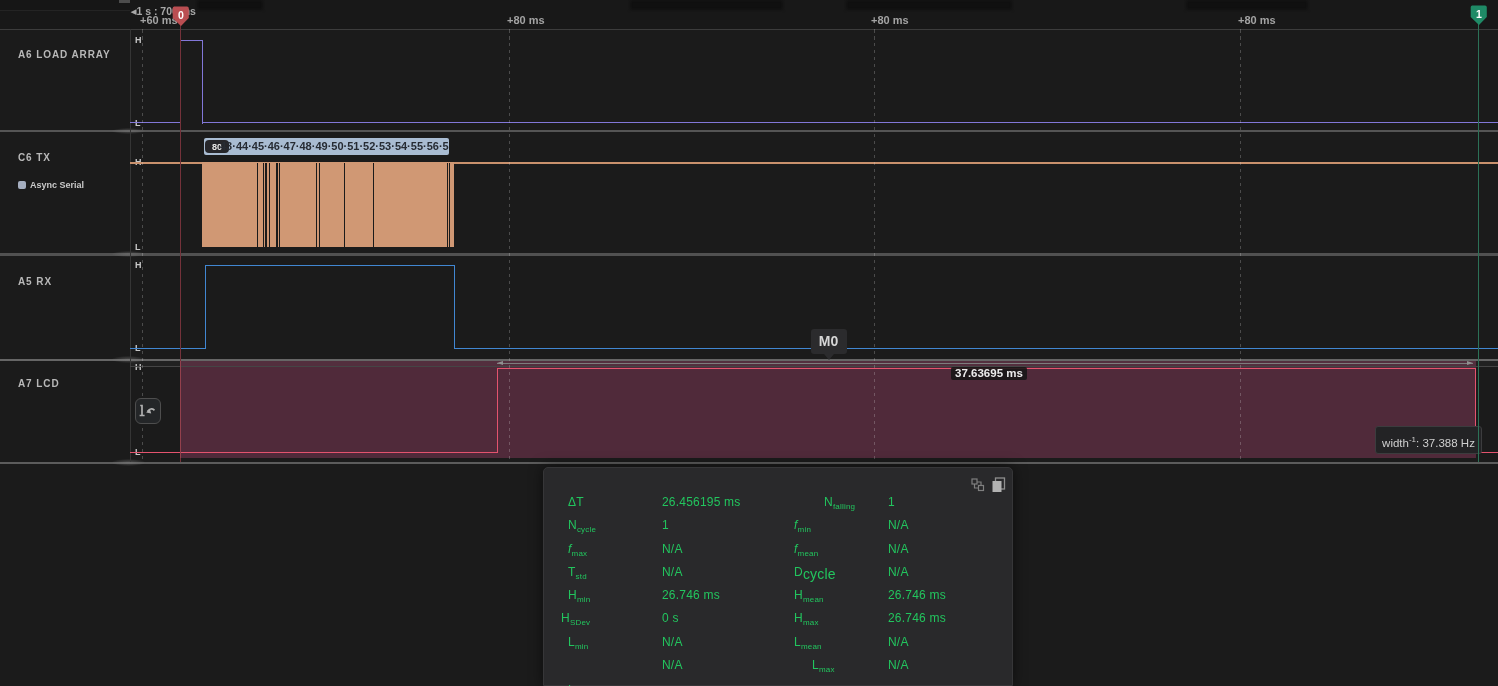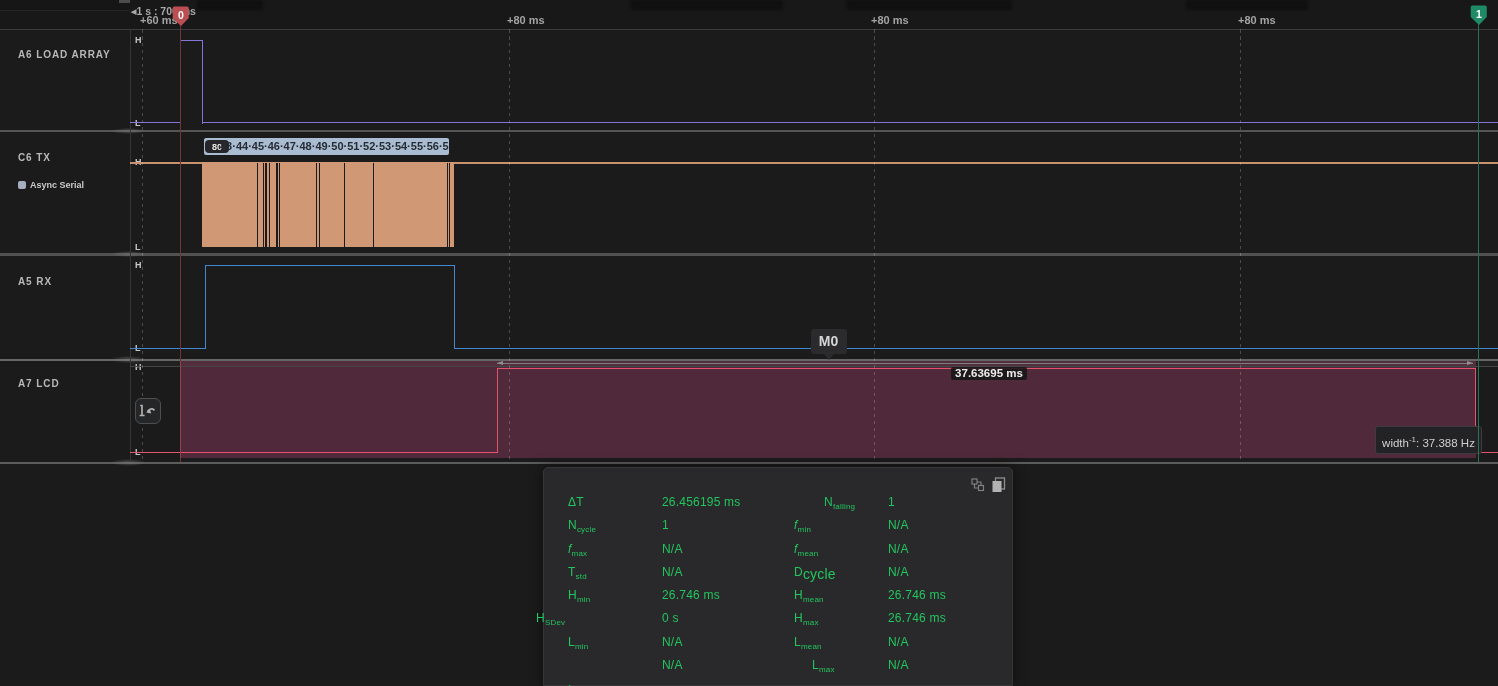--- a/index.html
+++ b/index.html
@@ -165,21 +165,21 @@
   <div class="abs mlab" style="left:794px;top:542.5px;"><span style="font-style:italic;">f</span><span style="font-size:8px;vertical-align:-3px;">mean</span></div>
   <div class="abs mval" style="left:888px;top:542.5px;">N/A</div>
   <div class="abs mlab" style="left:568px;top:565.75px;"><span style="">T</span><span style="font-size:8px;vertical-align:-3px;">std</span></div>
   <div class="abs mval" style="left:662px;top:565.75px;">N/A</div>
   <div class="abs mlab" style="left:794px;top:565.75px;"><span style="">D</span><span style="font-size:14px;vertical-align:-3px;">cycle</span></div>
   <div class="abs mval" style="left:888px;top:565.75px;">N/A</div>
   <div class="abs mlab" style="left:568px;top:589.0px;"><span style="">H</span><span style="font-size:8px;vertical-align:-3px;">min</span></div>
   <div class="abs mval" style="left:662px;top:589.0px;">26.746 ms</div>
   <div class="abs mlab" style="left:794px;top:589.0px;"><span style="">H</span><span style="font-size:8px;vertical-align:-3px;">mean</span></div>
   <div class="abs mval" style="left:888px;top:589.0px;">26.746 ms</div>
-  <div class="abs mlab" style="left:536px;top:612.25px;"><span style="">H</span><span style="font-size:8px;vertical-align:-3px;">SDev</span></div>
+  <div class="abs mlab" style="left:561px;top:612.25px;"><span style="">H</span><span style="font-size:8px;vertical-align:-3px;">SDev</span></div>
   <div class="abs mval" style="left:662px;top:612.25px;">0 s</div>
   <div class="abs mlab" style="left:794px;top:612.25px;"><span style="">H</span><span style="font-size:8px;vertical-align:-3px;">max</span></div>
   <div class="abs mval" style="left:888px;top:612.25px;">26.746 ms</div>
   <div class="abs mlab" style="left:568px;top:635.5px;"><span style="">L</span><span style="font-size:8px;vertical-align:-3px;">min</span></div>
   <div class="abs mval" style="left:662px;top:635.5px;">N/A</div>
   <div class="abs mlab" style="left:794px;top:635.5px;"><span style="">L</span><span style="font-size:8px;vertical-align:-3px;">mean</span></div>
   <div class="abs mval" style="left:888px;top:635.5px;">N/A</div>
   <div class="abs mlab" style="left:568px;top:684px;"><span style="">L</span><span style="font-size:8px;vertical-align:-3px;">SDev</span></div>
   <div class="abs mval" style="left:662px;top:658.75px;">N/A</div>
   <div class="abs mlab" style="left:812px;top:658.75px;"><span style="">L</span><span style="font-size:8px;vertical-align:-3px;">max</span></div>

